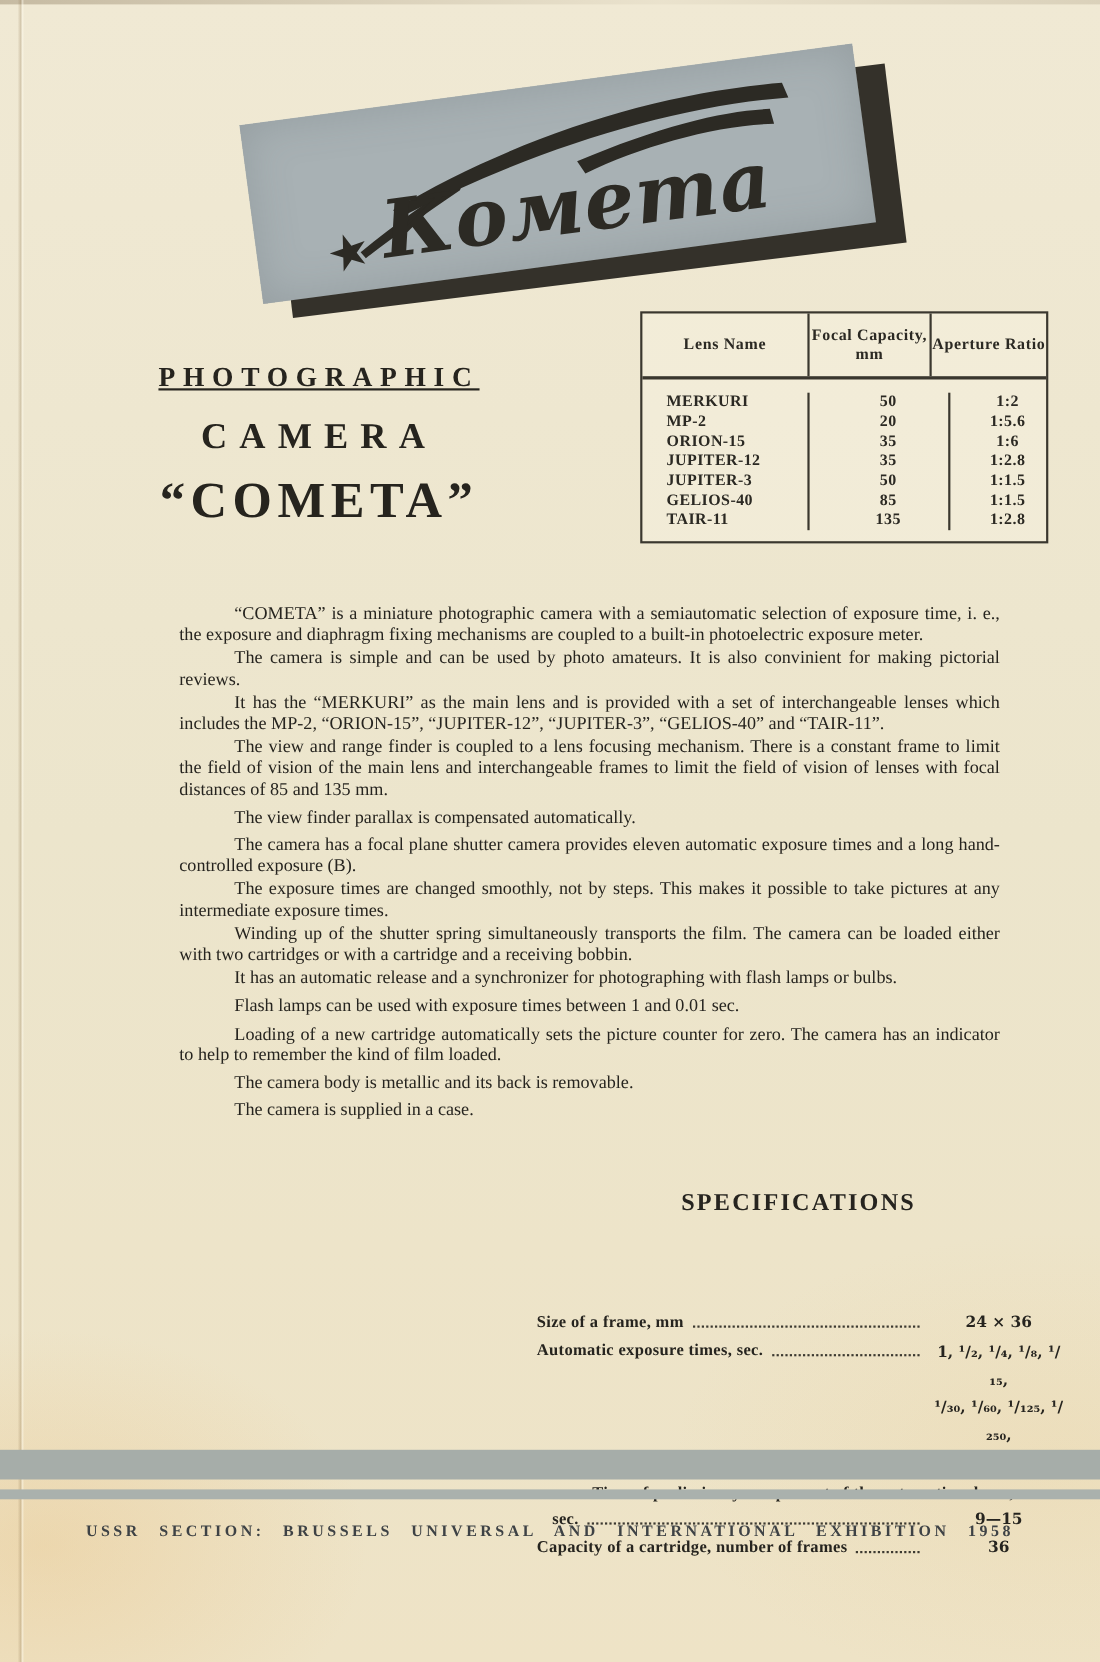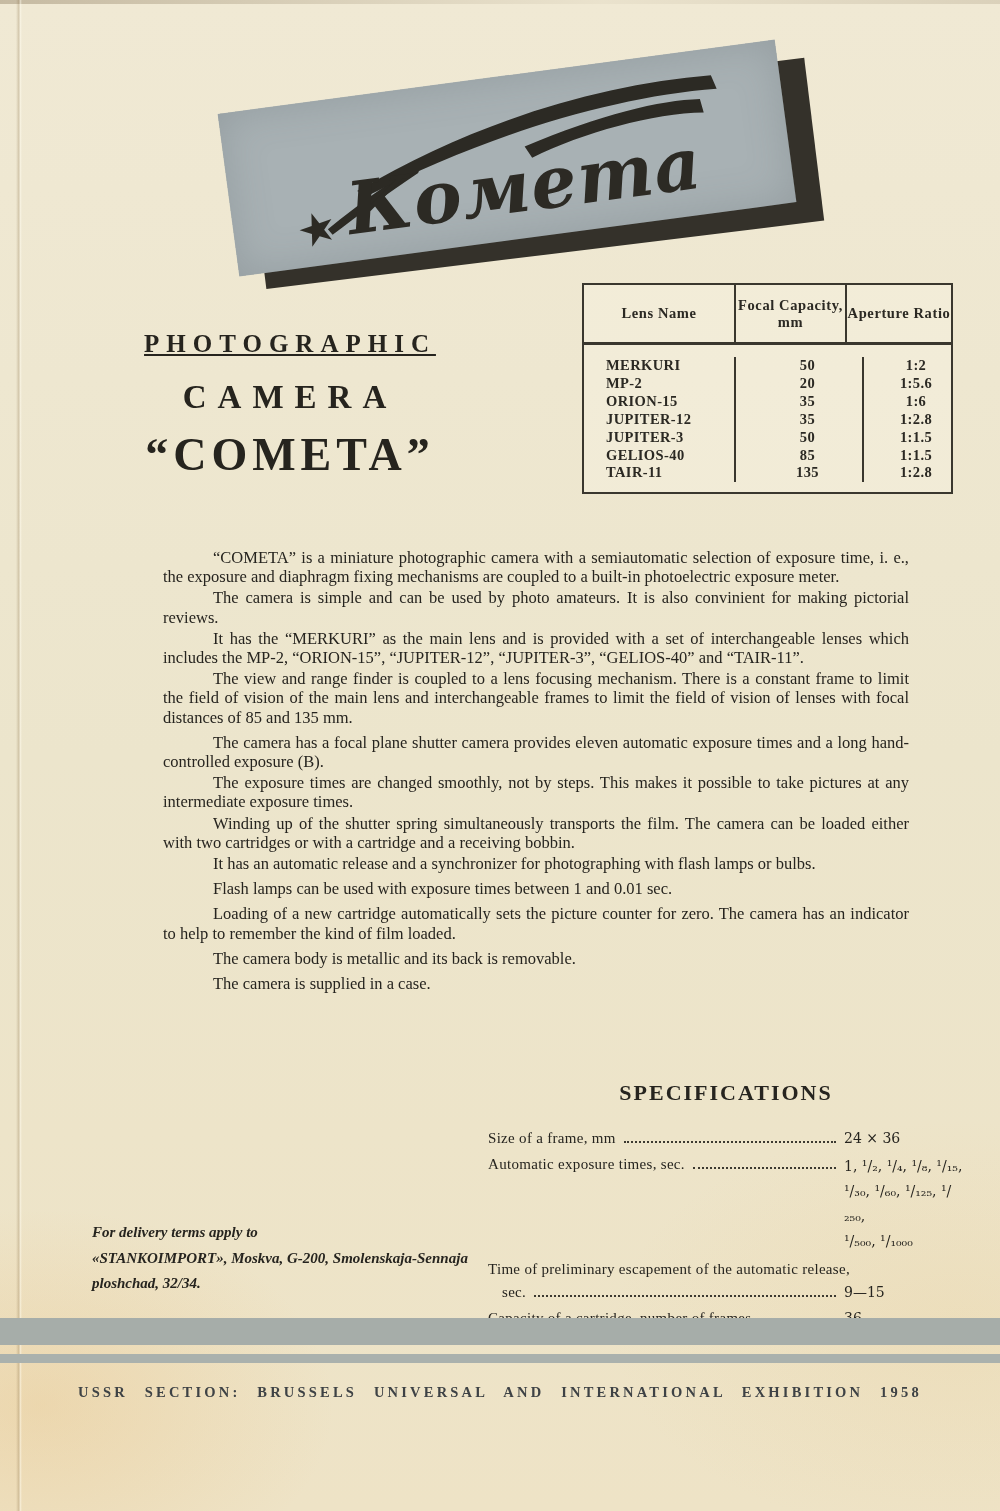--- a/index.html
+++ b/index.html
@@ -52,21 +52,21 @@
 
   
   .copy{ position:absolute; left:163px; top:548px; width:746px;
          font-size:16.5px; line-height:19.2px; text-align:justify; color:#26241f; }
   .copy p{ text-indent:50px; margin:0 0 2px 0; }
   .copy p.gap{ margin-top:6px; }
 
   
   .spec-head{ position:absolute; left:560px; top:1080px; width:332px; text-align:center;
               font-size:22px; font-weight:bold; letter-spacing:2px; color:#26241f; }
-  .specs{ position:absolute; left:488px; top:1128px; width:484px; font-size:15px; font-weight:normal; color:#26241f; }
+  .specs{ position:absolute; left:488px; top:1192px; width:484px; font-size:15px; font-weight:bold; color:#26241f;text-align:center; }
   .srow{ display:flex; align-items:flex-start; margin-bottom:5px; }
   .slabel{ white-space:nowrap; letter-spacing:0.3px; line-height:21px; }
   .leader{ flex:1; border-bottom:2px dotted #3c3930; margin:0 8px; height:15px; min-width:20px; }
   .sval{ width:128px; flex:none; font-family:"DejaVu Serif", serif; font-size:14px; line-height:21px; }
   .sval .vline{ line-height:25px; }
   .full-label{ letter-spacing:0.3px; line-height:21px; margin:4px 0 2px 0; }
   .sub-label{ padding-left:14px; }
 
   
   .delivery{ position:absolute; left:92px; top:1220px; width:395px;
@@ -146,20 +146,21 @@
     <div class="title-l1">PHOTOGRAPHIC</div>
     <div class="title-l2">CAMERA</div>
     <div class="title-l3">“COMETA”</div>
   </div>
 
   <div class="copy">
     <p>“COMETA” is a miniature photographic camera with a semiautomatic selection of exposure time, i. e., the exposure and diaphragm fixing mechanisms are coupled to a built-in photoelectric exposure meter.</p>
     <p>The camera is simple and can be used by photo amateurs. It is also convinient for making pictorial reviews.</p>
     <p>It has the “MERKURI” as the main lens and is provided with a set of interchangeable lenses which includes the MP-2, “ORION-15”, “JUPITER-12”, “JUPITER-3”, “GELIOS-40” and “TAIR-11”.</p>
     <p>The view and range finder is coupled to a lens focusing mechanism. There is a constant frame to limit the field of vision of the main lens and interchangeable frames to limit the field of vision of lenses with focal distances of 85 and 135 mm.</p>
+    <p class="gap">The view finder parallax is compensated automatically.</p>
     <p class="gap">The camera has a focal plane shutter camera provides eleven automatic exposure times and a long hand-controlled exposure (B).</p>
     <p>The exposure times are changed smoothly, not by steps. This makes it possible to take pictures at any intermediate exposure times.</p>
     <p>Winding up of the shutter spring simultaneously transports the film. The camera can be loaded either with two cartridges or with a cartridge and a receiving bobbin.</p>
     <p>It has an automatic release and a synchronizer for photographing with flash lamps or bulbs.</p>
     <p class="gap">Flash lamps can be used with exposure times between 1 and 0.01 sec.</p>
     <p class="gap">Loading of a new cartridge automatically sets the picture counter for zero. The camera has an indicator to help to remember the kind of film loaded.</p>
     <p class="gap">The camera body is metallic and its back is removable.</p>
     <p class="gap">The camera is supplied in a case.</p>
   </div>
 
@@ -186,22 +187,17 @@
       <span class="leader"></span>
       <span class="sval">9—15</span>
     </div>
     <div class="srow">
       <span class="slabel">Capacity of a cartridge, number of frames</span>
       <span class="leader"></span>
       <span class="sval">36</span>
     </div>
   </div>
 
-  <div class="delivery">
-    <div>For delivery terms apply to</div>
-    <div>«STANKOIMPORT», Moskva, G-200, Smolenskaja-Sennaja</div>
-    <div>ploshchad, 32/34.</div>
-  </div>
 
   <div class="bar-thick"></div>
   <div class="bar-thin"></div>
   <div class="footer">USSR SECTION: BRUSSELS UNIVERSAL AND INTERNATIONAL EXHIBITION 1958</div>
 </div>
 
 </body></html>

